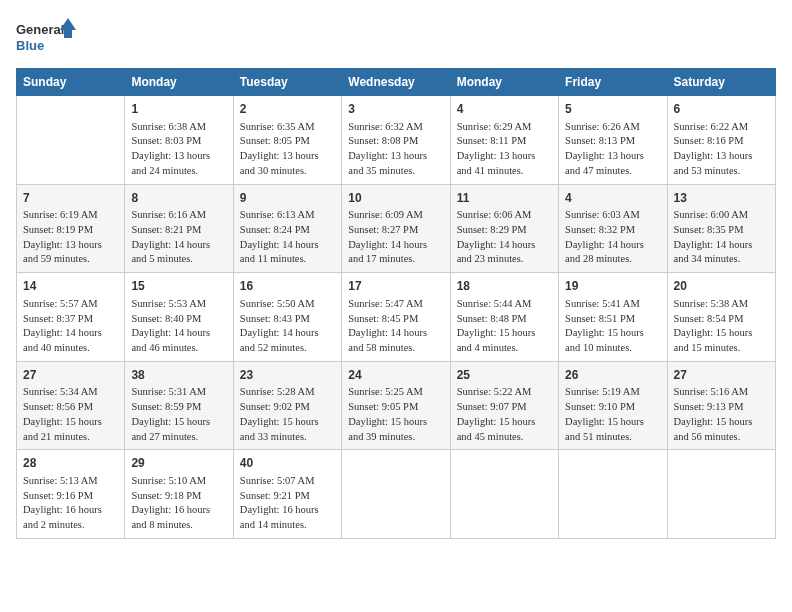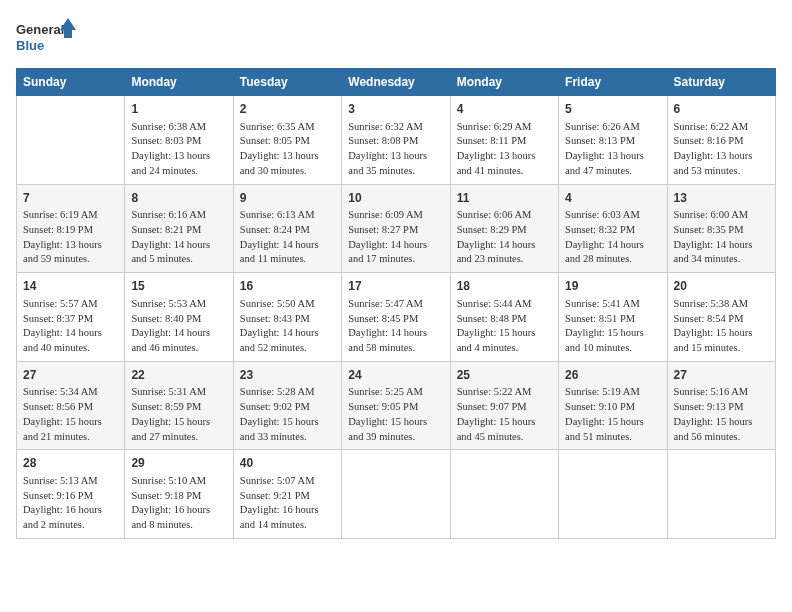--- a/index.html
+++ b/index.html
@@ -196,21 +196,21 @@
           <span class="day-number">20</span>
           <div class="day-info">Sunrise: 5:38 AM<br>Sunset: 8:54 PM<br>Daylight: 15 hours and 15 minutes.</div>
         </td>
       </tr>
       <tr>
         <td>
           <span class="day-number">27</span>
           <div class="day-info">Sunrise: 5:34 AM<br>Sunset: 8:56 PM<br>Daylight: 15 hours and 21 minutes.</div>
         </td>
         <td>
-          <span class="day-number">22</span>
+          <span class="day-number">38</span>
           <div class="day-info">Sunrise: 5:31 AM<br>Sunset: 8:59 PM<br>Daylight: 15 hours and 27 minutes.</div>
         </td>
         <td>
           <span class="day-number">23</span>
           <div class="day-info">Sunrise: 5:28 AM<br>Sunset: 9:02 PM<br>Daylight: 15 hours and 33 minutes.</div>
         </td>
         <td>
           <span class="day-number">24</span>
           <div class="day-info">Sunrise: 5:25 AM<br>Sunset: 9:05 PM<br>Daylight: 15 hours and 39 minutes.</div>
         </td>

